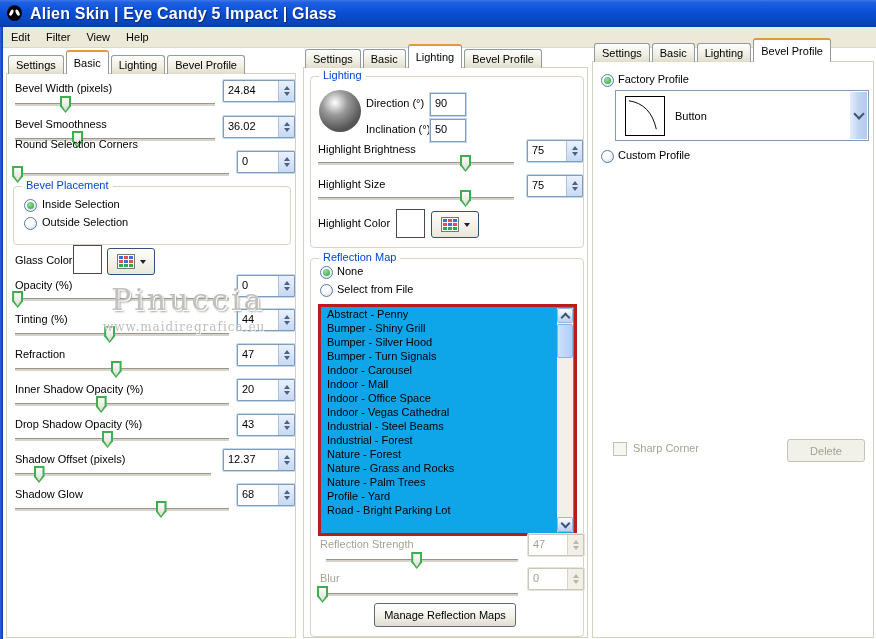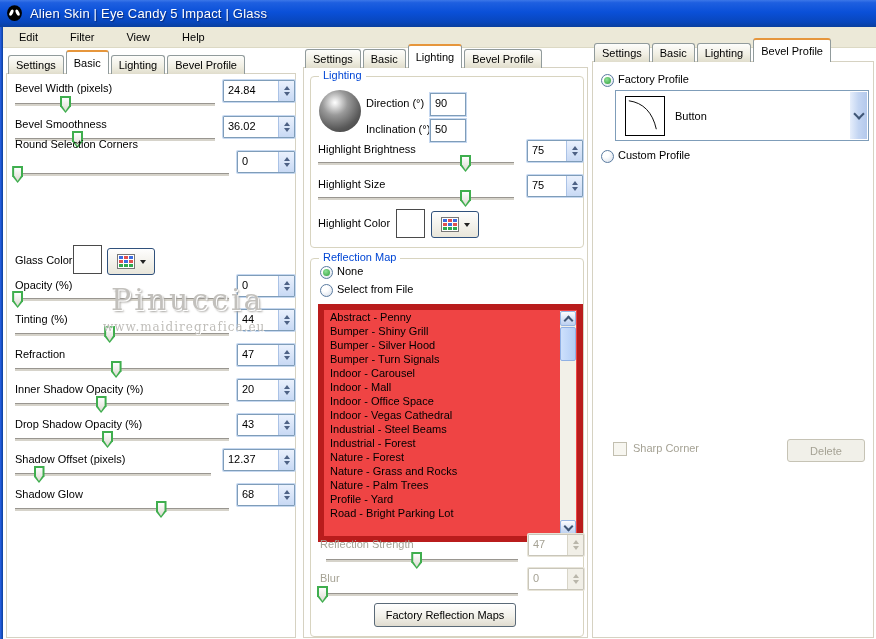--- a/index.html
+++ b/index.html
@@ -1,21 +1,21 @@
 <!DOCTYPE html>
 <html><head>
 <meta charset="utf-8">
 <style>
   html,body{margin:0;padding:0}
   .page{position:relative;width:876px;height:639px;background:#fff;font-family:"Liberation Sans",sans-serif;font-size:11px;color:#000;overflow:hidden}
   .titlebar{position:absolute;left:0;top:0;right:0;height:27px;background:linear-gradient(180deg,#3c77e8 0%,#1e5fe0 10%,#0a50d8 45%,#0846bc 82%,#0a3f9e 100%);display:flex;align-items:center;padding-left:6px;gap:7px}
-  .titletext{color:#fff;font-weight:normal;font-size:13px;text-shadow:1px 1px 1px #0a2a78;letter-spacing:.2px}
+  .titletext{color:#fff;font-weight:bold;font-size:16px;text-shadow:1px 1px 1px #0a2a78;letter-spacing:.2px}
   .leftedge{position:absolute;left:0;top:27px;bottom:0;width:3px;background:linear-gradient(90deg,#2a63e8,#0a3f9e)}
   .menubar{position:absolute;top:27px;left:3px;right:0;height:20px;background:#ece9d8;border-bottom:1px solid #dcd9c4;display:flex;align-items:center}
-  .menuitem{padding:2px 16px;cursor:default}
+  .menuitem{padding:2px 8px;cursor:default}
 
   .panel{position:absolute;display:flex;flex-direction:column}
   .tabstrip{display:flex;align-items:flex-end;gap:2px;padding-left:2px;z-index:2;margin-bottom:-1px}
   .tab{height:18px;padding:0 7px;display:flex;align-items:center;background:linear-gradient(#fdfdfb,#f0eee2 60%,#e0ddcc);border:1px solid #919b9c;border-bottom:none;border-radius:3px 3px 0 0;white-space:nowrap}
   .tab.active{height:22px;background:#fff;border-top:2px solid #e6963c}
   .pane{flex:1;position:relative;background:#fff;border:1px solid #d6d2c2;z-index:1}
 
   .lbl{position:absolute;white-space:nowrap}
   .dim{color:#a5a294}
   .grp{position:absolute;border:1px solid #d8d4c0;border-radius:4px}
@@ -45,21 +45,21 @@
   .swatch{position:absolute;background:#fff;border:1px solid #4a4a4a}
   .palbtn{position:absolute;display:flex;align-items:center;justify-content:center;gap:5px;border:1px solid #30517c;border-radius:3px;background:linear-gradient(180deg,#fefefe,#e9e6da)}
   .grid{display:grid;grid-template-columns:repeat(3,4px);grid-template-rows:repeat(3,3px);gap:1px;background:#fff;border:1px solid #777;padding:1px}
   .arr-b{width:0;height:0;border:3.5px solid transparent;border-top:4px solid #222;margin-top:4px}
 
   .combo{position:absolute;border:1px solid #7f9db9;background:#fff;display:flex;align-items:center}
   .combo-strip{position:absolute;top:1px;right:1px;bottom:1px;width:17px;background:linear-gradient(90deg,#e6eefb,#c3d5f2 50%,#b4c9ec);display:flex;align-items:center;justify-content:center}
   .chev{width:6px;height:6px;border-left:2px solid #3e5575;border-bottom:2px solid #3e5575;transform:rotate(-45deg);margin-top:-3px}
   .thumbbox{width:38px;height:38px;border:1px solid #000;background:#fff;flex:0 0 auto;margin-left:9px}
 
-  .listbox{position:absolute;background:#ef4444;border:6px solid #b91c1c}
+  .listbox{position:absolute;background:#0ea5e9;border:3px solid #b91c1c}
   .li{height:14px;line-height:14px;padding-left:6px;white-space:nowrap;overflow:hidden}
   .vsb{position:absolute;top:1px;right:1px;bottom:1px;width:16px;background:#f2f0e8}
   .sb-btn{position:absolute;left:0;width:16px;height:15px;background:linear-gradient(180deg,#fdfdfe,#d3e0f6 60%,#bcd0f0);border:1px solid #97b5e2;border-radius:2px;display:flex;align-items:center;justify-content:center;box-sizing:border-box}
   .sb-thumb{position:absolute;left:0;width:16px;background:linear-gradient(90deg,#cde0fc,#b3cdf6);border:1px solid #90b0e4;border-radius:2px;box-sizing:border-box}
   .chev-u{width:5px;height:5px;border-left:2px solid #3e5575;border-top:2px solid #3e5575;transform:rotate(45deg);margin-top:3px}
   .chev-dn{width:5px;height:5px;border-left:2px solid #3e5575;border-top:2px solid #3e5575;transform:rotate(225deg);margin-bottom:3px}
 
   .sphere{position:absolute;border-radius:50%;background:radial-gradient(circle at 38% 30%,#ffffff 0%,#e8e8e8 8%,#9a9a9a 32%,#585858 68%,#3c3c3c 100%)}
   .field{position:absolute;height:18px;border:1px solid #7f9db9;box-shadow:0 0 0 1px #c6d8f0;background:#fff;padding:3px 0 0 4px;box-sizing:content-box}
 
@@ -129,20 +129,27 @@
         <span class="v">0</span>
         <span class="btns">
             <i class="arr-u"></i>
             <i class="arr-d"></i>
           </span>
       </div>
       <div class="track" style="left:8px;top:99px;width:214px">
           <div class="thumb" style="left:1%"></div>
         </div>
 
+      <div class="grp" style="left:6px;top:112px;width:276px;height:57px">
+        <span class="grp-title">Bevel Placement</span>
+        <span class="radio sel" style="left:10px;top:12px"></span>
+        <span class="lbl" style="left:28px;top:11px">Inside Selection</span>
+        <span class="radio" style="left:10px;top:30px"></span>
+        <span class="lbl" style="left:28px;top:29px">Outside Selection</span>
+      </div>
 
       <span class="lbl" style="left:8px;top:180px">Glass Color</span>
       <div class="swatch" style="left:66px;top:171px;width:27px;height:27px"></div>
       <div class="palbtn" style="left:100px;top:174px;width:46px;height:25px">
         <span class="grid">
           <i style="background:#3c6ce0"></i>
             <i style="background:#e05050"></i>
             <i style="background:#3c6ce0"></i>
           <i style="background:#e05050"></i>
             <i style="background:#3c6ce0"></i>
@@ -355,21 +362,21 @@
         <span class="v">0</span>
         <span class="btns">
             <i class="arr-u"></i>
             <i class="arr-d"></i>
           </span>
       </div>
       <div class="track" style="left:14px;top:525px;width:200px">
           <div class="thumb" style="left:2%"></div>
         </div>
 
-      <div class="btn" style="left:70px;top:535px;width:140px;height:22px">Factory Reflection Maps</div>
+      <div class="btn" style="left:70px;top:535px;width:140px;height:22px">Manage Reflection Maps</div>
 
     </div>
   </div>
 
   <div class="panel" style="left:592px;top:38px;width:282px;bottom:1px">
     <div class="tabstrip">
       <div class="tab">Settings</div>
       <div class="tab">Basic</div>
       <div class="tab">Lighting</div>
       <div class="tab active">Bevel Profile</div>

